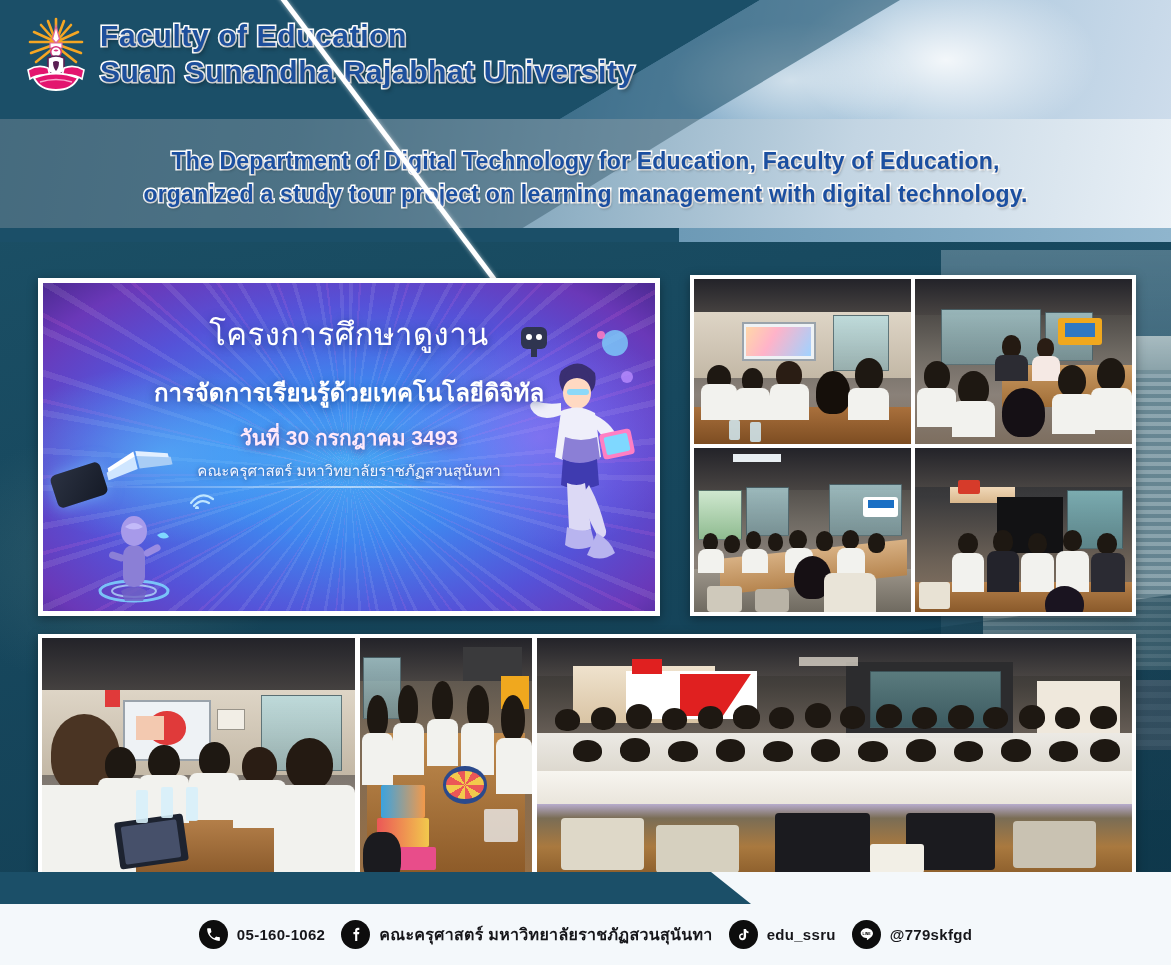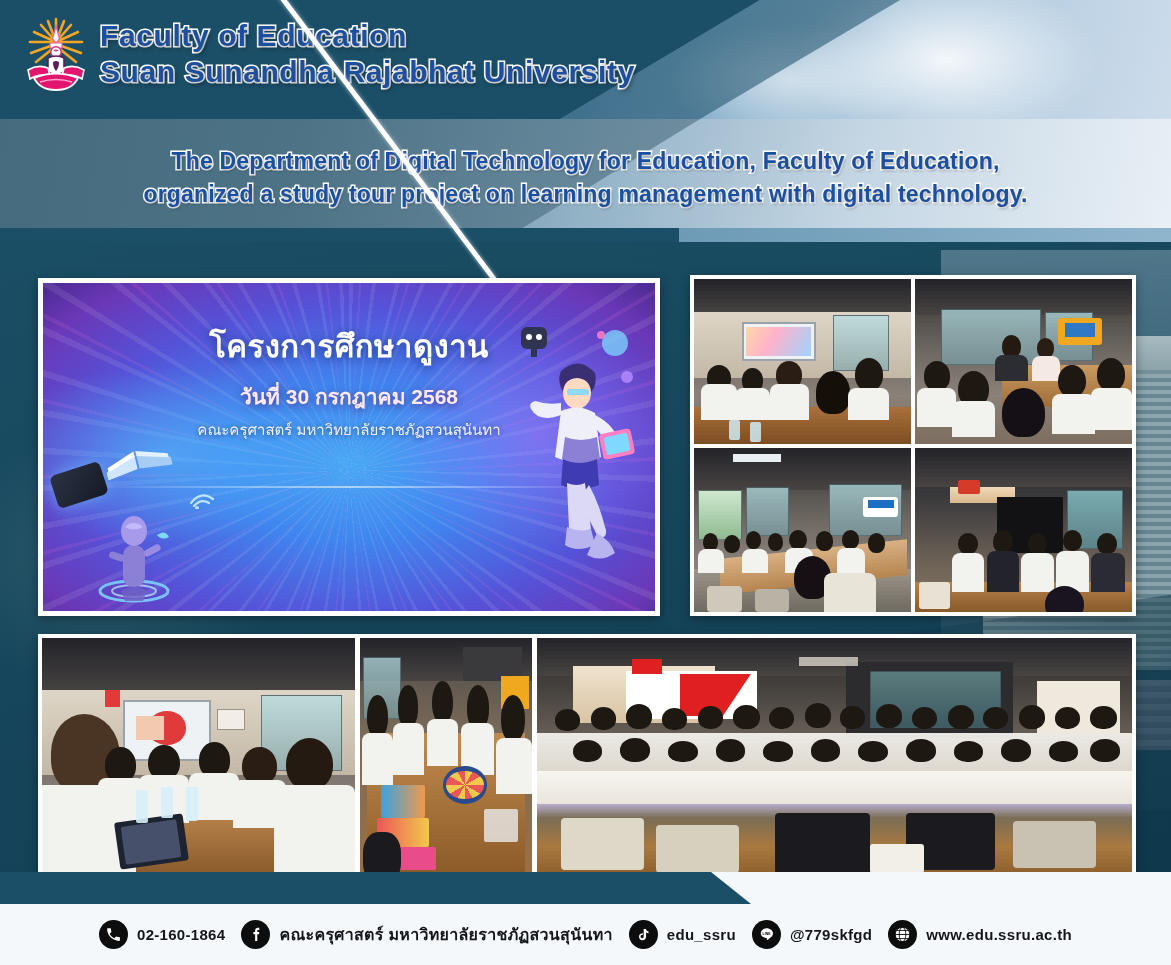--- a/index.html
+++ b/index.html
@@ -169,21 +169,21 @@
   .poster-art .glowr {
     position:absolute; right:-6%; top:12%; width:50%; height:70%;
     background: radial-gradient(ellipse, rgba(190,120,255,.45), rgba(0,0,0,0) 70%);
   }
   .poster-art .hline {
     position:absolute; left:8%; right:8%; top:62%; height:2px;
     background: linear-gradient(90deg, rgba(255,255,255,0), rgba(255,255,255,.55), rgba(255,255,255,0));
   }
   .poster-text { position: absolute; inset: 0; text-align: center; }
   .pt-title {
-    margin-top: 38px; font-size: 31px; font-weight: 700; color: #ffffff;
+    margin-top: 26px; font-size: 31px; font-weight: 400; color: #ffffff;
     text-shadow: 0 2px 10px rgba(0,30,90,.6); letter-spacing: .5px;
   }
   .pt-sub {
     margin-top: 14px; font-size: 24px; font-weight: 700; color: #ffffff;
     text-shadow: 0 2px 8px rgba(0,30,90,.55);
   }
   .pt-where {
     margin-top: 22px; font-size: 21px; font-weight: 700; color: #ffe9fb;
     text-shadow: 0 2px 8px rgba(80,0,90,.6);
   }
@@ -418,21 +418,22 @@
           <path d="M52 208 q14 6 24 2 l4 16 q-18 8 -30 0z" fill="#b8b4ef"></path>
           <path d="M82 214 q14 8 18 20 q-14 10 -28 2z" fill="#b8b4ef"></path>
 
           <rect x="86" y="112" width="32" height="26" rx="4" fill="#ff7fc4" transform="rotate(-12 102 125)"></rect>
           <rect x="90" y="116" width="24" height="18" rx="2" fill="#7fd8ff" transform="rotate(-12 102 125)"></rect>
         </svg>
       </div>
 
       <div class="poster-text">
         <div class="pt-title">โครงการศึกษาดูงาน</div>
-        <div class="pt-date">วันที่ 30 กรกฎาคม 2568</div>
+        <div class="pt-sub">การจัดการเรียนรู้ด้วยเทคโนโลยีดิจิทัล</div>
+        <div class="pt-date">วันที่ 30 กรกฎาคม 3493</div>
         <div class="pt-org2">คณะครุศาสตร์ มหาวิทยาลัยราชภัฏสวนสุนันทา</div>
       </div>
     </div>
   </div>
 
   <div class="card grid-card">
     <div class="grid2">
 
       <div class="ph">
         <div class="scene s-room">
@@ -661,21 +662,21 @@
   <div class="footer-band2"></div>
 
   <div class="footer">
 
     <div class="fitem">
       <span class="fico">
         <svg width="17" height="17" viewBox="0 0 24 24">
             <path fill="#fff" d="M6.6 10.8c1.4 2.8 3.8 5.2 6.6 6.6l2.2-2.2c.3-.3.7-.4 1-.2 1.2.4 2.4.6 3.6.6.6 0 1 .4 1 1V20c0 .6-.4 1-1 1C10.6 21 3 13.4 3 4c0-.6.4-1 1-1h3.4c.6 0 1 .4 1 1 0 1.3.2 2.5.6 3.6.1.4 0 .8-.2 1.1l-2.2 2.1z"></path>
           </svg>
       </span>
-      <span class="ftext">02-160-1864</span>
+      <span class="ftext">05-160-1062</span>
     </div>
 
     <div class="fitem">
       <span class="fico">
         <svg width="17" height="17" viewBox="0 0 24 24">
             <path fill="#fff" d="M14.5 8.5V6.8c0-.8.2-1.3 1.4-1.3h1.5V2.6c-.3 0-1.2-.1-2.2-.1-2.2 0-3.7 1.3-3.7 3.8v2.2H9v3h2.5V21h3v-9.5h2.5l.4-3h-2.9z"></path>
           </svg>
       </span>
       <span class="ftext thai">คณะครุศาสตร์ มหาวิทยาลัยราชภัฏสวนสุนันทา</span>
     </div>
@@ -692,31 +693,16 @@
     <div class="fitem">
       <span class="fico">
         <svg width="19" height="19" viewBox="0 0 24 24">
           <path fill="#fff" d="M12 4.2c4.5 0 8.2 2.9 8.2 6.5 0 1.4-.6 2.7-1.6 3.9-1.5 1.7-4.7 3.9-5.5 4.2-.8.4-.7-.2-.6-.6l.1-.6c0-.2.1-.6-.1-.8-.2-.2-.7-.3-1-.3-3.9-.5-6.8-3.2-6.8-6.4C4.7 7.1 8.4 4.2 12 4.2z"></path>
           <text x="12" y="12.4" font-size="4.4" fill="#000" text-anchor="middle" font-family="Liberation Sans, sans-serif" font-weight="bold">LINE</text>
         </svg>
       </span>
       <span class="ftext">@779skfgd</span>
     </div>
 
-    <div class="fitem">
-      <span class="fico">
-        <svg width="19" height="19" viewBox="0 0 24 24">
-          <circle cx="12" cy="12" r="9.2" fill="#fff"></circle>
-          <g stroke="#000" stroke-width="1.1" fill="none">
-            <circle cx="12" cy="12" r="9.2"></circle>
-            <ellipse cx="12" cy="12" rx="4.2" ry="9.2"></ellipse>
-            <line x1="2.8" y1="12" x2="21.2" y2="12"></line>
-            <path d="M4.4 6.8h15.2"></path>
-              <path d="M4.4 17.2h15.2"></path>
-          </g>
-        </svg>
-      </span>
-      <span class="ftext">www.edu.ssru.ac.th</span>
-    </div>
 
   </div>
 
 </div>
 
 </body></html>

